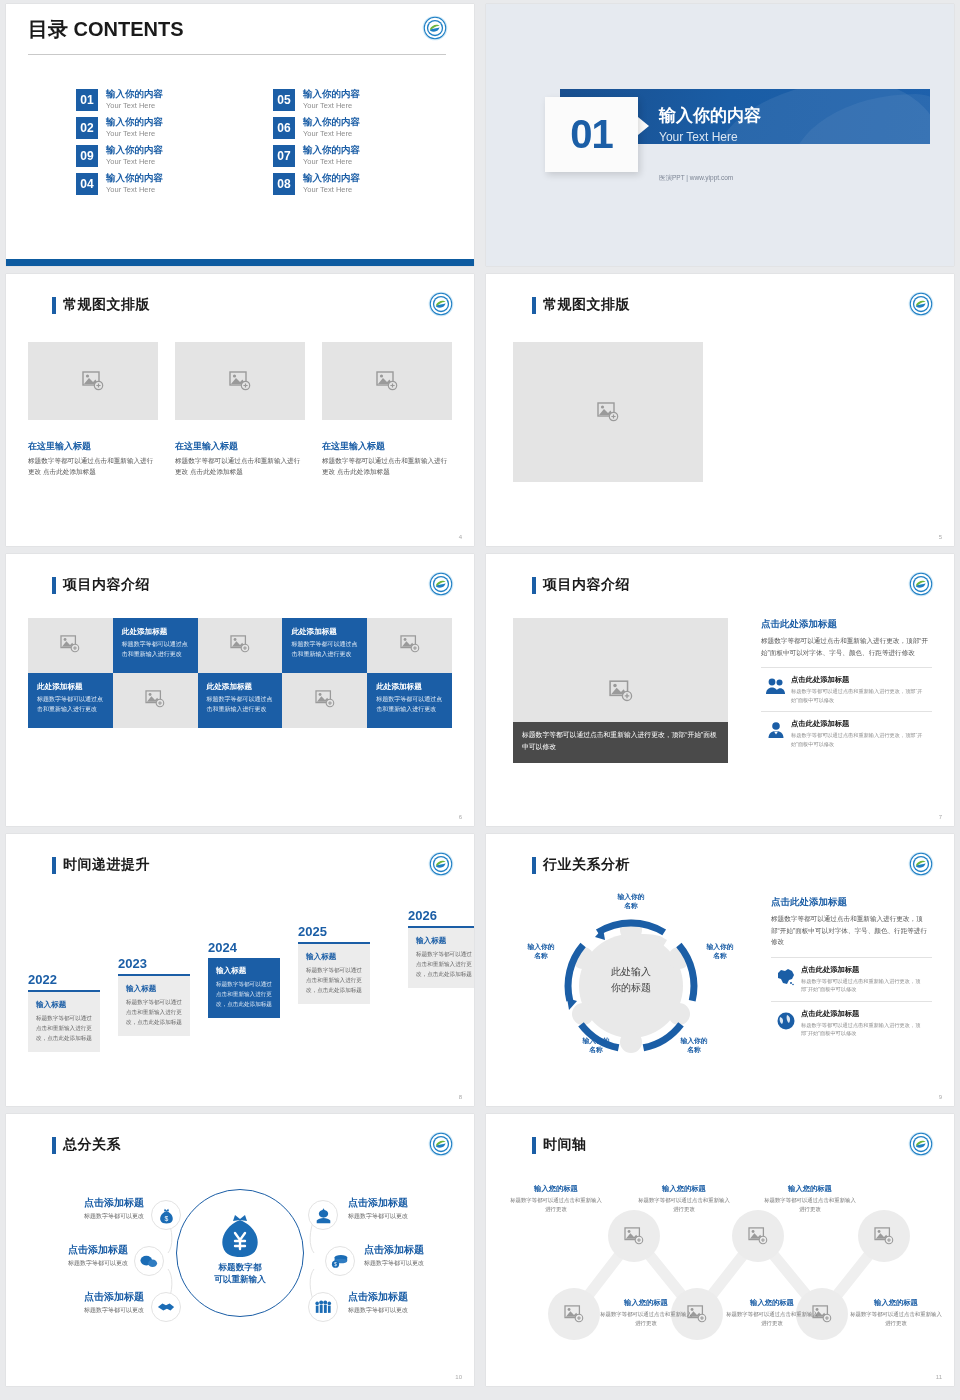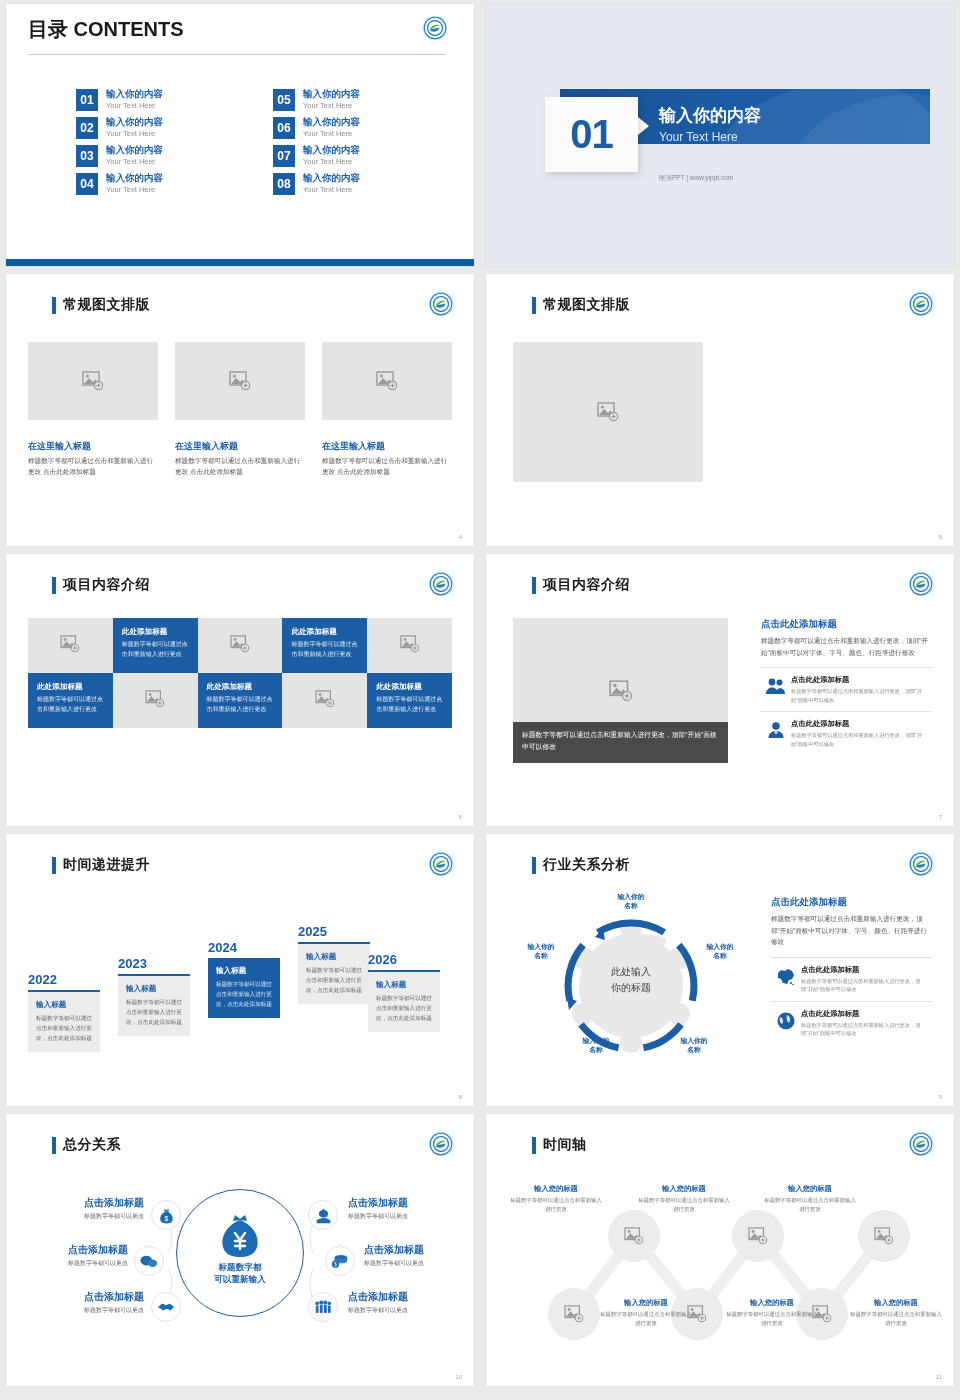--- a/index.html
+++ b/index.html
@@ -215,21 +215,21 @@
             </div>
       </div>
       <div class="s3-item">
         <div class="s3-num">06</div>
         <div>
               <div class="s3-txt-cn">输入你的内容</div>
              <div class="s3-txt-en">Your Text Here</div>
             </div>
       </div>
       <div class="s3-item">
-        <div class="s3-num">03</div>
+        <div class="s3-num">09</div>
         <div>
               <div class="s3-txt-cn">输入你的内容</div>
              <div class="s3-txt-en">Your Text Here</div>
             </div>
       </div>
       <div class="s3-item">
         <div class="s3-num">07</div>
         <div>
               <div class="s3-txt-cn">输入你的内容</div>
              <div class="s3-txt-en">Your Text Here</div>
@@ -577,21 +577,21 @@
           <div class="s8-bd">标题数字等都可以通过点击和重新输入进行更改，点击此处添加标题</div>
         </div>
       </div>
       <div class="s8-step" style="left:270px;top:-10px;">
         <div class="s8-year">2025</div>
         <div class="s8-box">
           <div class="s8-bt">输入标题</div>
           <div class="s8-bd">标题数字等都可以通过点击和重新输入进行更改，点击此处添加标题</div>
         </div>
       </div>
-      <div class="s8-step" style="left:340px;top:-26px;margin-top:44px;">
+      <div class="s8-step" style="left:380px;top:-26px;">
         <div class="s8-year">2026</div>
         <div class="s8-box">
           <div class="s8-bt">输入标题</div>
           <div class="s8-bd">标题数字等都可以通过点击和重新输入进行更改，点击此处添加标题</div>
         </div>
       </div>
     </div>
     <div class="pagenum">8</div>
   </div>
   </div>

